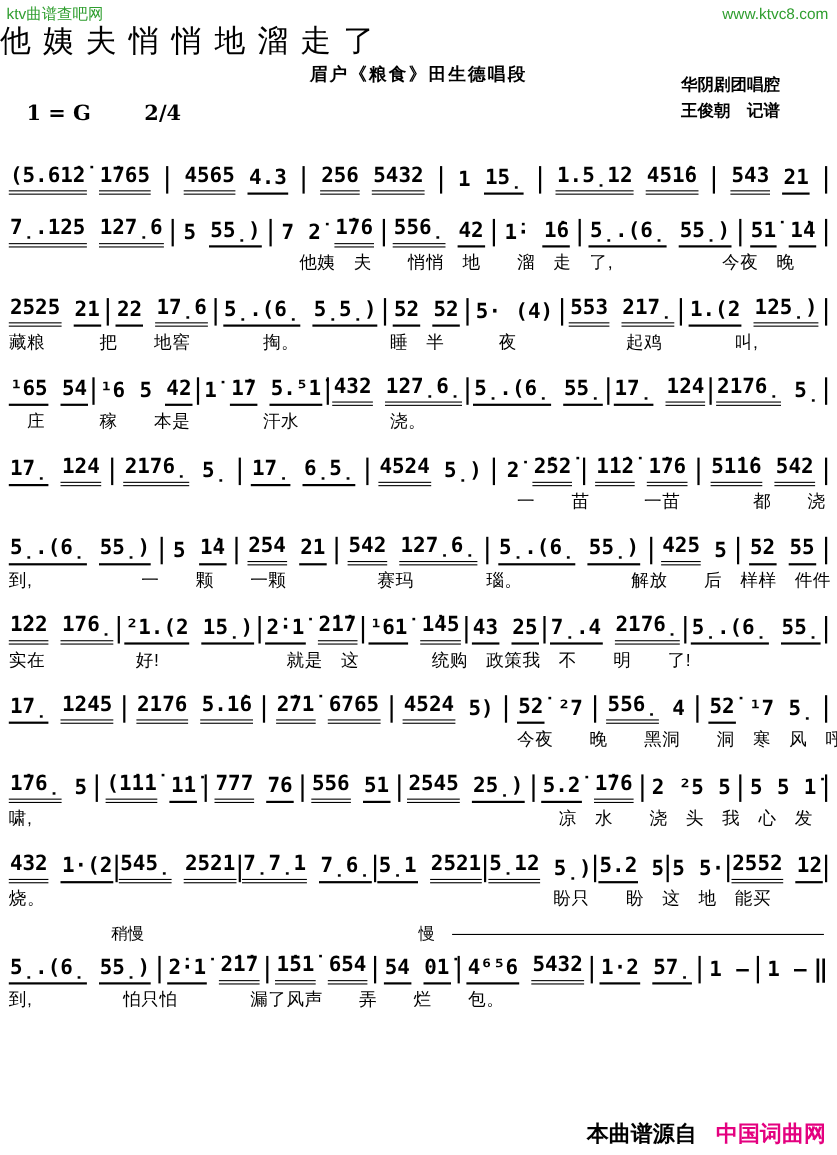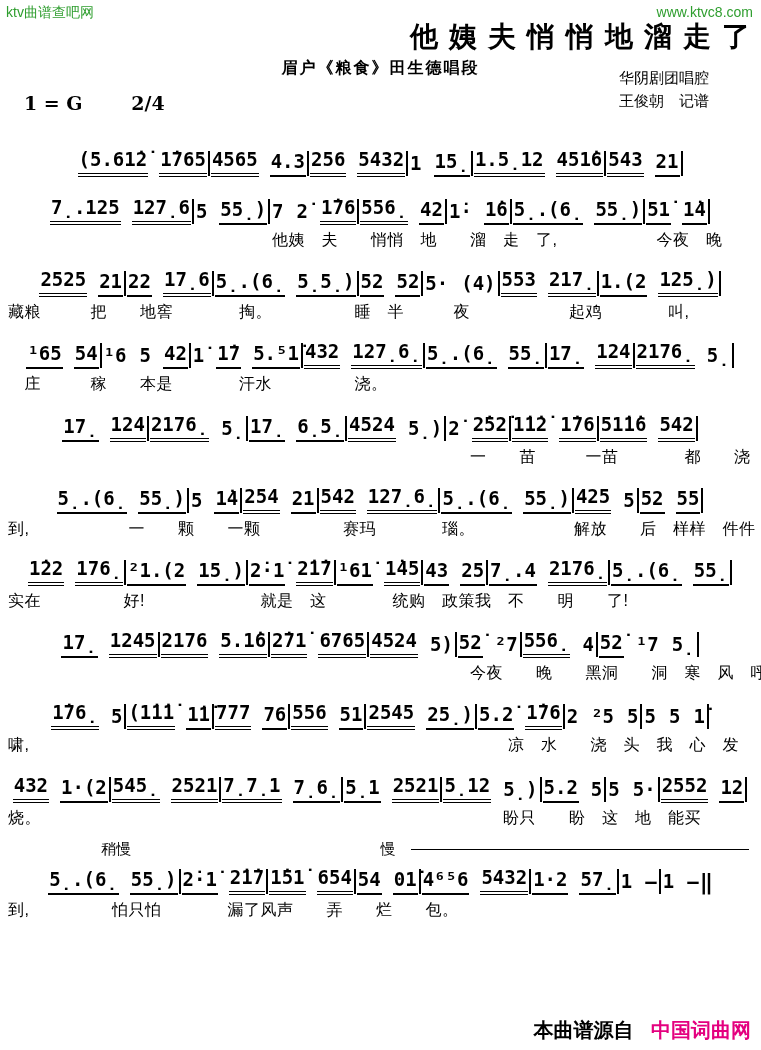--- a/index.html
+++ b/index.html
@@ -10,42 +10,42 @@
     overflow:hidden;
     font-family:"Liberation Sans",sans-serif;
     color:#000;
   }
   
   .header{position:relative;height:138px;}
   .wm-left{position:absolute;top:4px;left:6px;font-size:14px;}
   .wm-right{position:absolute;top:4px;right:8px;font-size:14px;}
   .title{
     position:absolute;top:18px;left:0;right:0;
-    text-align:right;font-size:28px;font-weight:700;
+    text-align:left;font-size:28px;font-weight:400;
     letter-spacing:11px;
   }
   .subtitle{
     position:absolute;top:58px;left:0;right:0;
     text-align:center;font-size:16px;font-weight:700;letter-spacing:2px;font-family:Liberation Mono, monospace;
   }
   .credits{
     position:absolute;top:66px;right:52px;
-    font-size:15px;line-height:1.55;text-align:right;
+    font-size:15px;line-height:1.55;text-align:right;font-weight:bold;
   }
   .keyrow{
     position:absolute;top:92px;left:24px;
     font-size:19px;font-weight:700;
     font-family:"DejaVu Serif","Liberation Serif",serif;
   }
   .keyrow .time{margin-left:42px;}
   
   .score{margin:4px 8px 0 8px;}
   .music-line{margin-bottom:13px;}
   .notes-row{
-    display:flex;align-items:flex-end;justify-content:center;
+    display:flex;align-items:flex-end;justify-content:space-between;
     min-height:35px;
     font-family:"DejaVu Sans Mono",monospace;
     font-weight:700;font-size:19px;line-height:1.1;
   }
   .measure{display:flex;align-items:flex-end;gap:11px;}
   .group{white-space:nowrap;padding:0 1px 3px 1px;}
   .group.g1{border-bottom:2px solid #000;}
   .group.g2{border-bottom:4px double #000;}
   .barline{width:2px;background:#000;height:25px;margin:0 1px 1px 1px;align-self:flex-end;}
   .endbar{font-weight:700;font-size:22px;padding-bottom:1px;}

